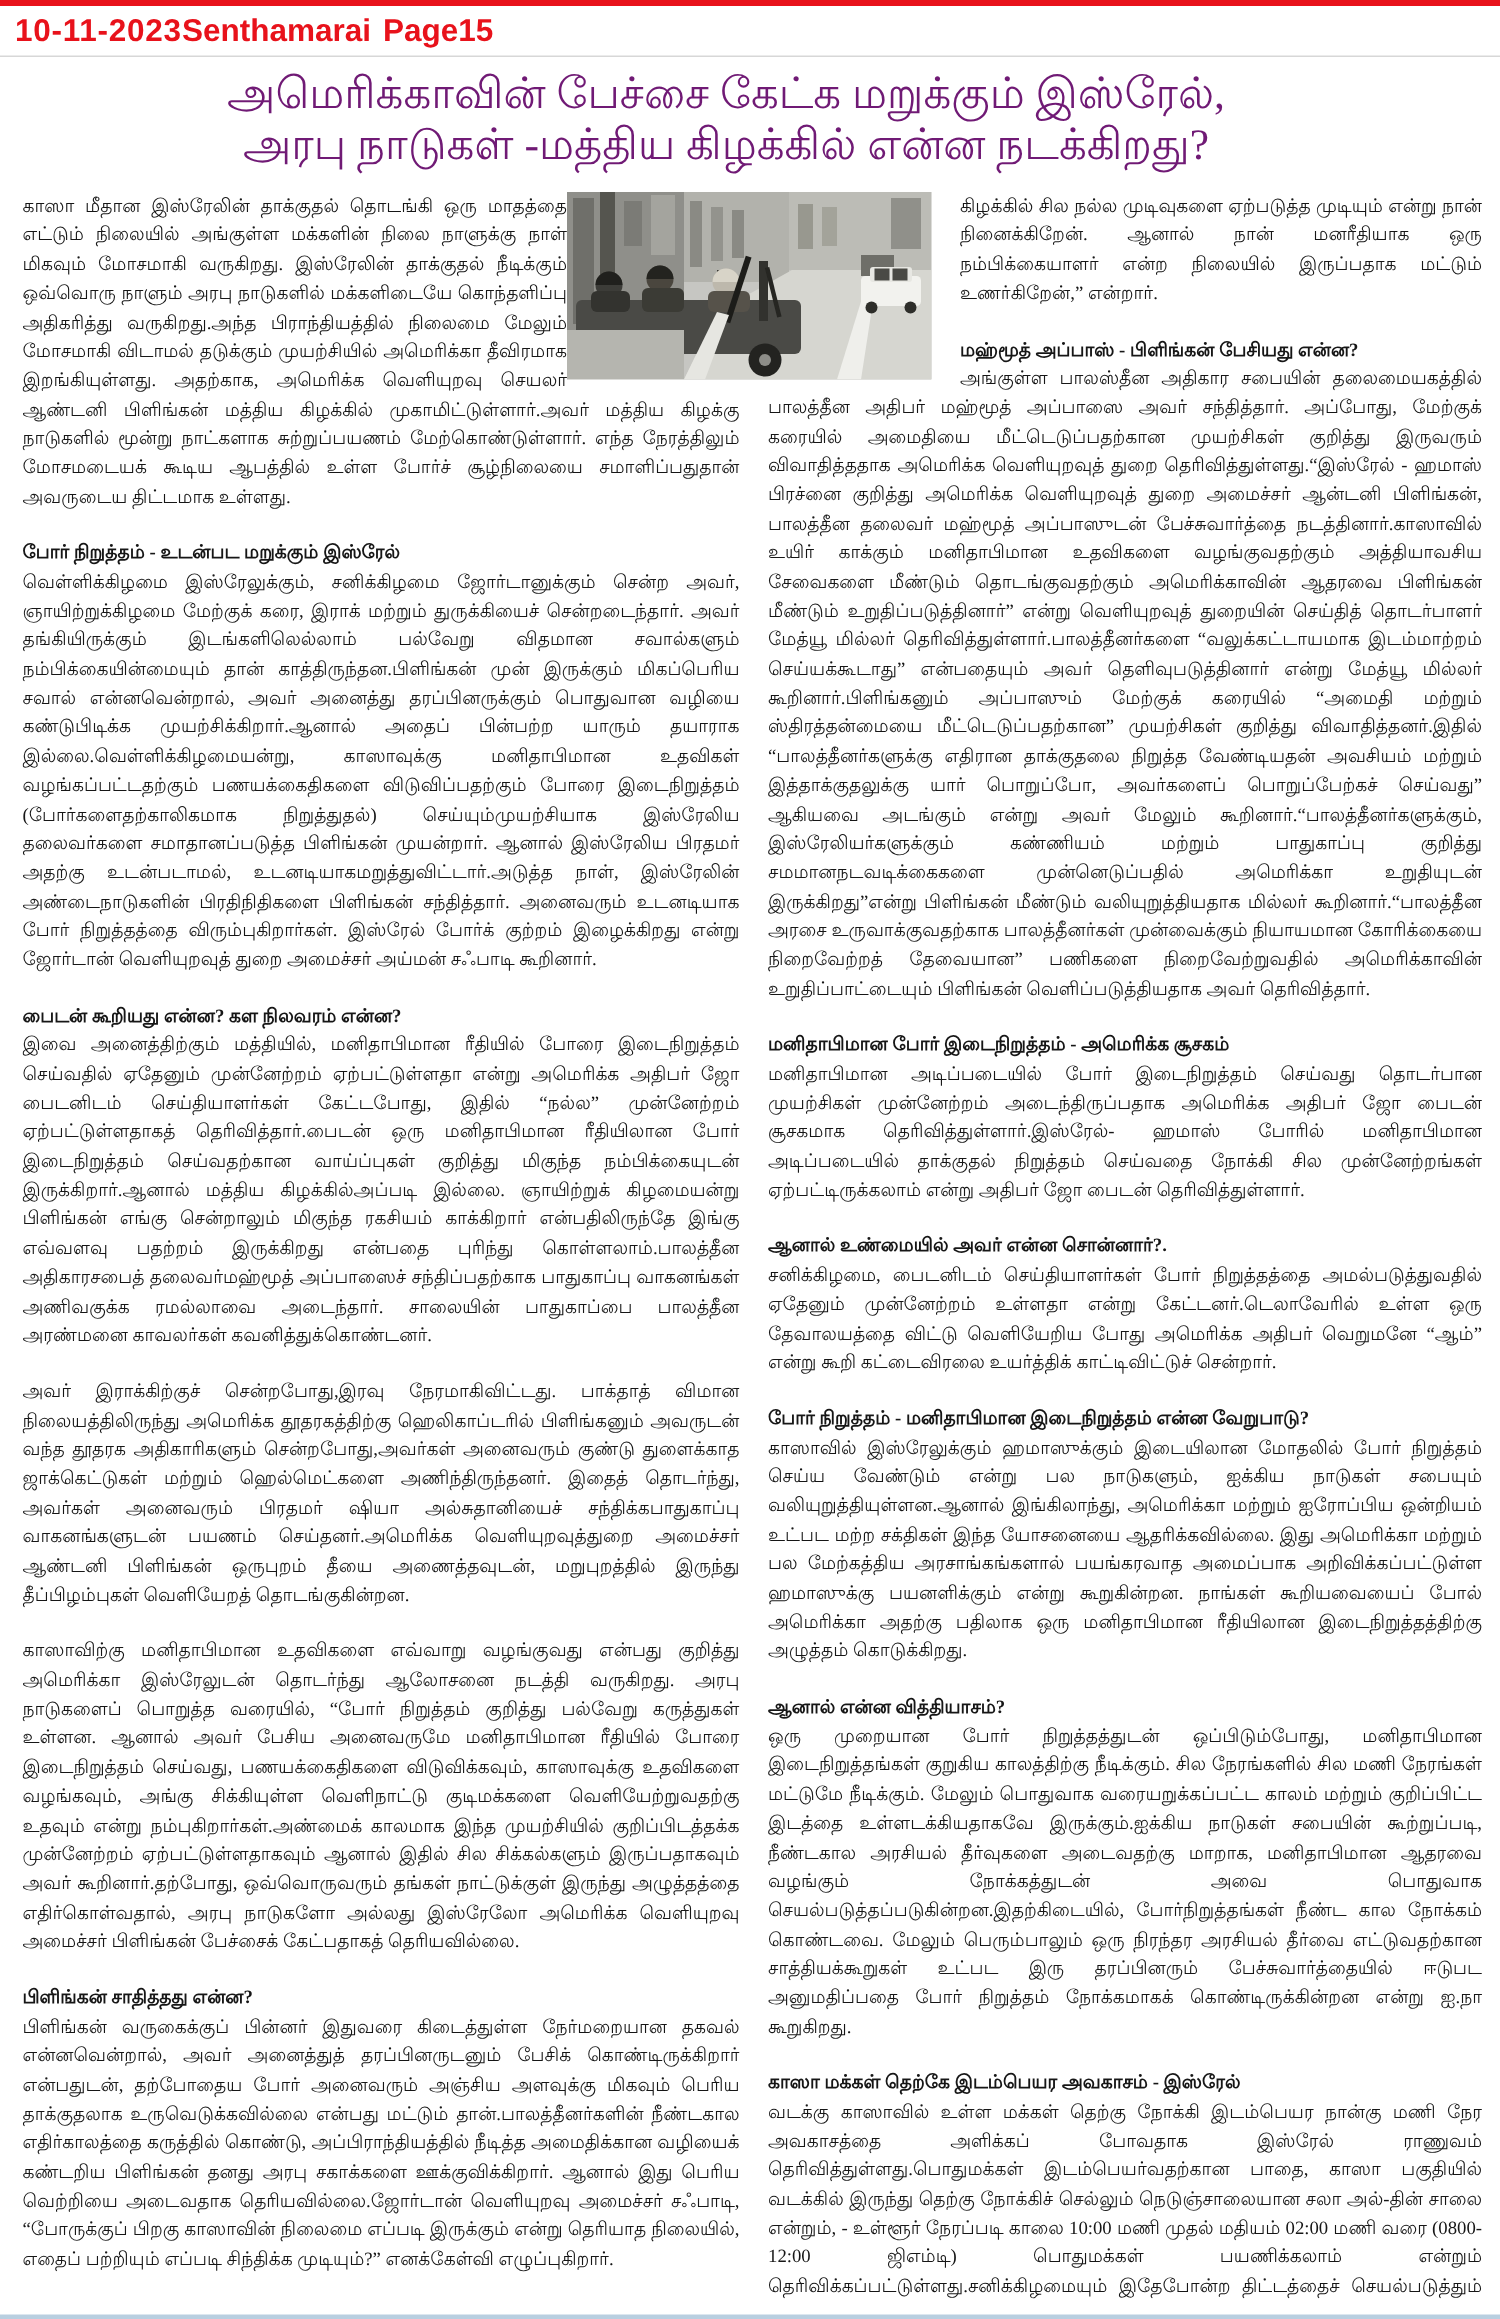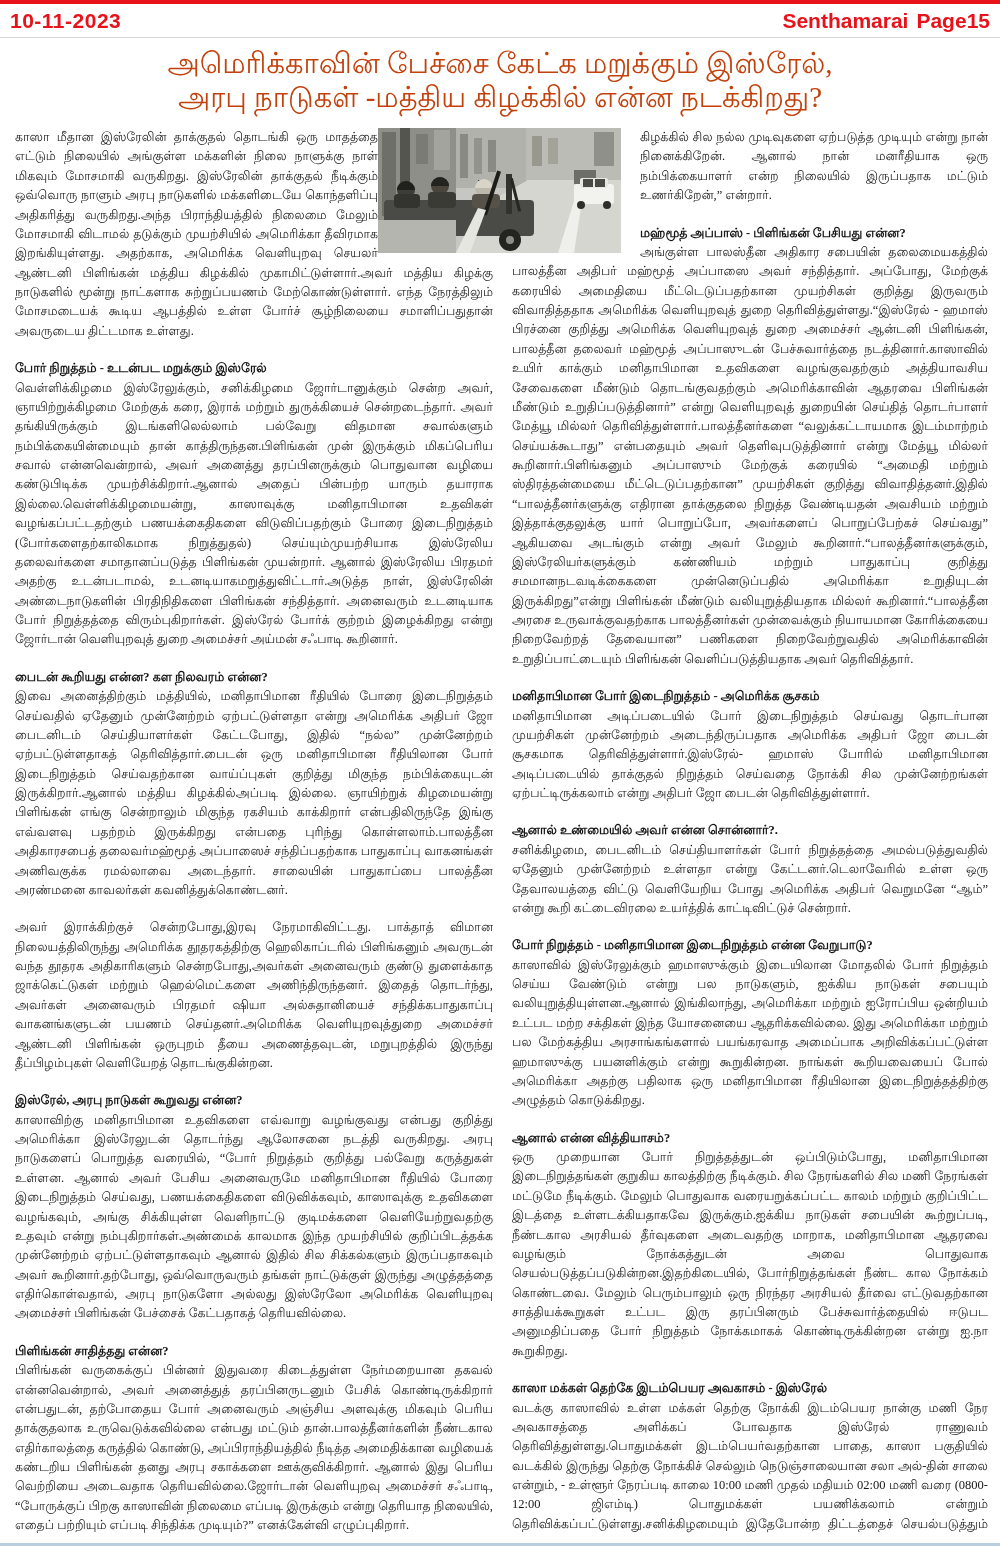--- a/index.html
+++ b/index.html
@@ -13,41 +13,41 @@
     color:#111;
     box-sizing:border-box;
     border-bottom:3px solid #b9cfe0;
   }
   .top-rule{
     position:absolute;left:0;top:0;width:1000px;height:4px;
     background:#e8121b;
   }
   .masthead{
     position:absolute;left:0;top:4px;width:1000px;height:34px;
-    display:flex;align-items:center;justify-content:space-between;
+    display:flex;align-items:center;justify-content:flex-start;
     box-sizing:border-box;padding:0 10px;
     border-bottom:1px solid #d7d7d7;
     font-family:"Liberation Sans","DejaVu Sans",sans-serif;
   }
   .masthead .date{
     font-size:21px;font-weight:bold;color:#e8121b;letter-spacing:.5px;
   }
   .masthead .category{
     font-size:17px;color:#8d4343;font-family:"Liberation Serif","DejaVu Serif",serif;
     position:absolute;left:0;right:0;text-align:center;pointer-events:none;
   }
   .masthead .brand{
     font-size:21px;font-weight:bold;color:#e8121b;
   }
   .masthead .brand .pageno{margin-left:8px;}
   .headline{
-    position:absolute;left:30px;top:46px;width:940px;
+    position:absolute;left:14px;top:46px;width:940px;
     text-align:center;
     font-size:29px;line-height:1.18;
-    color:#c2410c;
+    color:#701a75;
     font-family:"Liberation Serif","DejaVu Serif",serif;
   }
   .photo{
     position:absolute;left:378px;top:128px;width:243px;height:125px;
     background:#c9c9c5;
     overflow:hidden;
   }
   .photo svg{display:block;}
   .col{
     position:absolute;top:128px;
@@ -146,21 +146,20 @@
   </figure>
 
   <div class="col col-left">
     <div class="wrap-spacer-right"></div>
   <div class="para">காஸா மீதான இஸ்ரேலின் தாக்குதல் தொடங்கி ஒரு மாதத்தை எட்டும் நிலையில் அங்குள்ள மக்களின் நிலை நாளுக்கு நாள் மிகவும் மோசமாகி வருகிறது. இஸ்ரேலின் தாக்குதல் நீடிக்கும் ஒவ்வொரு நாளும் அரபு நாடுகளில் மக்களிடையே கொந்தளிப்பு அதிகரித்து வருகிறது.அந்த பிராந்தியத்தில் நிலைமை மேலும் மோசமாகி விடாமல் தடுக்கும் முயற்சியில் அமெரிக்கா தீவிரமாக இறங்கியுள்ளது. அதற்காக, அமெரிக்க வெளியுறவு செயலர் ஆண்டனி பிளிங்கன் மத்திய கிழக்கில் முகாமிட்டுள்ளார்.அவர் மத்திய கிழக்கு நாடுகளில் மூன்று நாட்களாக சுற்றுப்பயணம் மேற்கொண்டுள்ளார். எந்த நேரத்திலும் மோசமடையக் கூடிய ஆபத்தில் உள்ள போர்ச் சூழ்நிலையை சமாளிப்பதுதான் அவருடைய திட்டமாக உள்ளது.</div>
       <div class="sec-heading">போர் நிறுத்தம் - உடன்பட மறுக்கும் இஸ்ரேல்</div>
       <div class="para">வெள்ளிக்கிழமை இஸ்ரேலுக்கும், சனிக்கிழமை ஜோர்டானுக்கும் சென்ற அவர், ஞாயிற்றுக்கிழமை மேற்குக் கரை, இராக் மற்றும் துருக்கியைச் சென்றடைந்தார். அவர் தங்கியிருக்கும் இடங்களிலெல்லாம் பல்வேறு விதமான சவால்களும் நம்பிக்கையின்மையும் தான் காத்திருந்தன.பிளிங்கன் முன் இருக்கும் மிகப்பெரிய சவால் என்னவென்றால், அவர் அனைத்து தரப்பினருக்கும் பொதுவான வழியை கண்டுபிடிக்க முயற்சிக்கிறார்.ஆனால் அதைப் பின்பற்ற யாரும் தயாராக இல்லை.வெள்ளிக்கிழமையன்று, காஸாவுக்கு மனிதாபிமான உதவிகள் வழங்கப்பட்டதற்கும் பணயக்கைதிகளை விடுவிப்பதற்கும் போரை இடைநிறுத்தம் (போர்களைதற்காலிகமாக நிறுத்துதல்) செய்யும்முயற்சியாக இஸ்ரேலிய தலைவர்களை சமாதானப்படுத்த பிளிங்கன் முயன்றார். ஆனால் இஸ்ரேலிய பிரதமர் அதற்கு உடன்படாமல், உடனடியாகமறுத்துவிட்டார்.அடுத்த நாள், இஸ்ரேலின் அண்டைநாடுகளின் பிரதிநிதிகளை பிளிங்கன் சந்தித்தார். அனைவரும் உடனடியாக போர் நிறுத்தத்தை விரும்புகிறார்கள். இஸ்ரேல் போர்க் குற்றம் இழைக்கிறது என்று ஜோர்டான் வெளியுறவுத் துறை அமைச்சர் அய்மன் சஃபாடி கூறினார்.</div>
       <div class="sec-heading">பைடன் கூறியது என்ன? கள நிலவரம் என்ன?</div>
       <div class="para">இவை அனைத்திற்கும் மத்தியில், மனிதாபிமான ரீதியில் போரை இடைநிறுத்தம் செய்வதில் ஏதேனும் முன்னேற்றம் ஏற்பட்டுள்ளதா என்று அமெரிக்க அதிபர் ஜோ பைடனிடம் செய்தியாளர்கள் கேட்டபோது, இதில் “நல்ல” முன்னேற்றம் ஏற்பட்டுள்ளதாகத் தெரிவித்தார்.பைடன் ஒரு மனிதாபிமான ரீதியிலான போர் இடைநிறுத்தம் செய்வதற்கான வாய்ப்புகள் குறித்து மிகுந்த நம்பிக்கையுடன் இருக்கிறார்.ஆனால் மத்திய கிழக்கில்அப்படி இல்லை. ஞாயிற்றுக் கிழமையன்று பிளிங்கன் எங்கு சென்றாலும் மிகுந்த ரகசியம் காக்கிறார் என்பதிலிருந்தே இங்கு எவ்வளவு பதற்றம் இருக்கிறது என்பதை புரிந்து கொள்ளலாம்.பாலத்தீன அதிகாரசபைத் தலைவர்மஹ்மூத் அப்பாஸைச் சந்திப்பதற்காக பாதுகாப்பு வாகனங்கள் அணிவகுக்க ரமல்லாவை அடைந்தார். சாலையின் பாதுகாப்பை பாலத்தீன அரண்மனை காவலர்கள் கவனித்துக்கொண்டனர்.</div>
       <div class="para">அவர் இராக்கிற்குச் சென்றபோது,இரவு நேரமாகிவிட்டது. பாக்தாத் விமான நிலையத்திலிருந்து அமெரிக்க தூதரகத்திற்கு ஹெலிகாப்டரில் பிளிங்கனும் அவருடன் வந்த தூதரக அதிகாரிகளும் சென்றபோது,அவர்கள் அனைவரும் குண்டு துளைக்காத ஜாக்கெட்டுகள் மற்றும் ஹெல்மெட்களை அணிந்திருந்தனர். இதைத் தொடர்ந்து, அவர்கள் அனைவரும் பிரதமர் ஷியா அல்சுதானியைச் சந்திக்கபாதுகாப்பு வாகனங்களுடன் பயணம் செய்தனர்.அமெரிக்க வெளியுறவுத்துறை அமைச்சர் ஆண்டனி பிளிங்கன் ஒருபுறம் தீயை அணைத்தவுடன், மறுபுறத்தில் இருந்து தீப்பிழம்புகள் வெளியேறத் தொடங்குகின்றன.</div>
-      <div class="sec-heading">இஸ்ரேல், அரபு நாடுகள் கூறுவது என்ன?</div>
       <div class="para">காஸாவிற்கு மனிதாபிமான உதவிகளை எவ்வாறு வழங்குவது என்பது குறித்து அமெரிக்கா இஸ்ரேலுடன் தொடர்ந்து ஆலோசனை நடத்தி வருகிறது. அரபு நாடுகளைப் பொறுத்த வரையில், “போர் நிறுத்தம் குறித்து பல்வேறு கருத்துகள் உள்ளன. ஆனால் அவர் பேசிய அனைவருமே மனிதாபிமான ரீதியில் போரை இடைநிறுத்தம் செய்வது, பணயக்கைதிகளை விடுவிக்கவும், காஸாவுக்கு உதவிகளை வழங்கவும், அங்கு சிக்கியுள்ள வெளிநாட்டு குடிமக்களை வெளியேற்றுவதற்கு உதவும் என்று நம்புகிறார்கள்.அண்மைக் காலமாக இந்த முயற்சியில் குறிப்பிடத்தக்க முன்னேற்றம் ஏற்பட்டுள்ளதாகவும் ஆனால் இதில் சில சிக்கல்களும் இருப்பதாகவும் அவர் கூறினார்.தற்போது, ஒவ்வொருவரும் தங்கள் நாட்டுக்குள் இருந்து அழுத்தத்தை எதிர்கொள்வதால், அரபு நாடுகளோ அல்லது இஸ்ரேலோ அமெரிக்க வெளியுறவு அமைச்சர் பிளிங்கன் பேச்சைக் கேட்பதாகத் தெரியவில்லை.</div>
       <div class="sec-heading">பிளிங்கன் சாதித்தது என்ன?</div>
       <div class="para">பிளிங்கன் வருகைக்குப் பின்னர் இதுவரை கிடைத்துள்ள நேர்மறையான தகவல் என்னவென்றால், அவர் அனைத்துத் தரப்பினருடனும் பேசிக் கொண்டிருக்கிறார் என்பதுடன், தற்போதைய போர் அனைவரும் அஞ்சிய அளவுக்கு மிகவும் பெரிய தாக்குதலாக உருவெடுக்கவில்லை என்பது மட்டும் தான்.பாலத்தீனர்களின் நீண்டகால எதிர்காலத்தை கருத்தில் கொண்டு, அப்பிராந்தியத்தில் நீடித்த அமைதிக்கான வழியைக் கண்டறிய பிளிங்கன் தனது அரபு சகாக்களை ஊக்குவிக்கிறார். ஆனால் இது பெரிய வெற்றியை அடைவதாக தெரியவில்லை.ஜோர்டான் வெளியுறவு அமைச்சர் சஃபாடி, “போருக்குப் பிறகு காஸாவின் நிலைமை எப்படி இருக்கும் என்று தெரியாத நிலையில், எதைப் பற்றியும் எப்படி சிந்திக்க முடியும்?” எனக்கேள்வி எழுப்புகிறார்.</div>
     </div>
 
   <div class="col col-right">
     <div class="wrap-spacer-left"></div>
   <div class="para">கிழக்கில் சில நல்ல முடிவுகளை ஏற்படுத்த முடியும் என்று நான் நினைக்கிறேன். ஆனால் நான் மனரீதியாக ஒரு நம்பிக்கையாளர் என்ற நிலையில் இருப்பதாக மட்டும் உணர்கிறேன்,” என்றார்.</div>
       <div class="sec-heading">மஹ்மூத் அப்பாஸ் - பிளிங்கன் பேசியது என்ன?</div>
       <div class="para">அங்குள்ள பாலஸ்தீன அதிகார சபையின் தலைமையகத்தில் பாலத்தீன அதிபர் மஹ்மூத் அப்பாஸை அவர் சந்தித்தார். அப்போது, மேற்குக் கரையில் அமைதியை மீட்டெடுப்பதற்கான முயற்சிகள் குறித்து இருவரும் விவாதித்ததாக அமெரிக்க வெளியுறவுத் துறை தெரிவித்துள்ளது.“இஸ்ரேல் - ஹமாஸ் பிரச்னை குறித்து அமெரிக்க வெளியுறவுத் துறை அமைச்சர் ஆன்டனி பிளிங்கன், பாலத்தீன தலைவர் மஹ்மூத் அப்பாஸுடன் பேச்சுவார்த்தை நடத்தினார்.காஸாவில் உயிர் காக்கும் மனிதாபிமான உதவிகளை வழங்குவதற்கும் அத்தியாவசிய சேவைகளை மீண்டும் தொடங்குவதற்கும் அமெரிக்காவின் ஆதரவை பிளிங்கன் மீண்டும் உறுதிப்படுத்தினார்” என்று வெளியுறவுத் துறையின் செய்தித் தொடர்பாளர் மேத்யூ மில்லர் தெரிவித்துள்ளார்.பாலத்தீனர்களை “வலுக்கட்டாயமாக இடம்மாற்றம் செய்யக்கூடாது” என்பதையும் அவர் தெளிவுபடுத்தினார் என்று மேத்யூ மில்லர் கூறினார்.பிளிங்கனும் அப்பாஸும் மேற்குக் கரையில் “அமைதி மற்றும் ஸ்திரத்தன்மையை மீட்டெடுப்பதற்கான” முயற்சிகள் குறித்து விவாதித்தனர்.இதில் “பாலத்தீனர்களுக்கு எதிரான தாக்குதலை நிறுத்த வேண்டியதன் அவசியம் மற்றும் இத்தாக்குதலுக்கு யார் பொறுப்போ, அவர்களைப் பொறுப்பேற்கச் செய்வது” ஆகியவை அடங்கும் என்று அவர் மேலும் கூறினார்.“பாலத்தீனர்களுக்கும், இஸ்ரேலியர்களுக்கும் கண்ணியம் மற்றும் பாதுகாப்பு குறித்து சமமானநடவடிக்கைகளை முன்னெடுப்பதில் அமெரிக்கா உறுதியுடன் இருக்கிறது”என்று பிளிங்கன் மீண்டும் வலியுறுத்தியதாக மில்லர் கூறினார்.“பாலத்தீன அரசை உருவாக்குவதற்காக பாலத்தீனர்கள் முன்வைக்கும் நியாயமான கோரிக்கையை நிறைவேற்றத் தேவையான” பணிகளை நிறைவேற்றுவதில் அமெரிக்காவின் உறுதிப்பாட்டையும் பிளிங்கன் வெளிப்படுத்தியதாக அவர் தெரிவித்தார்.</div>

